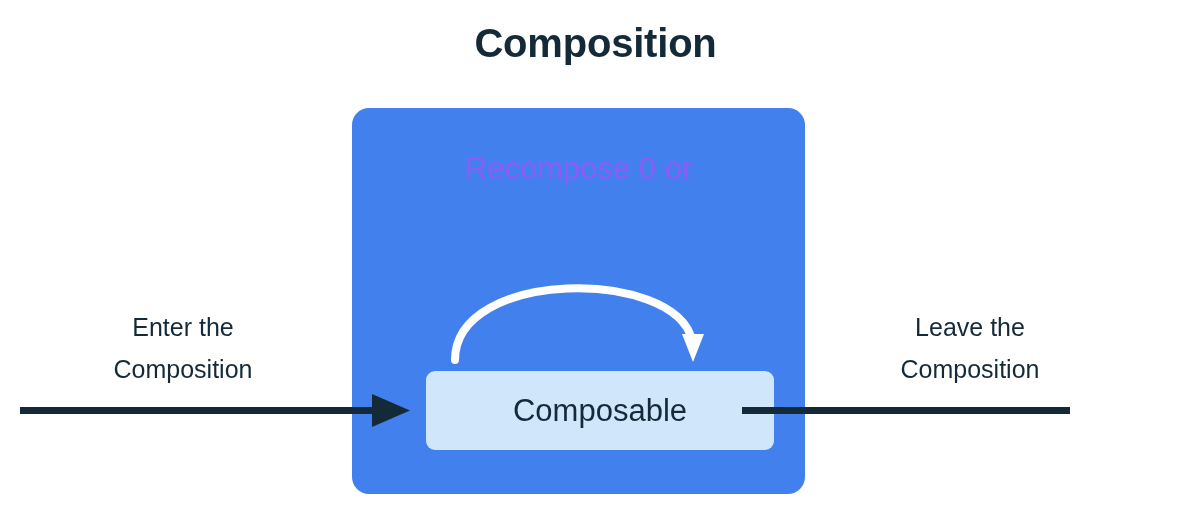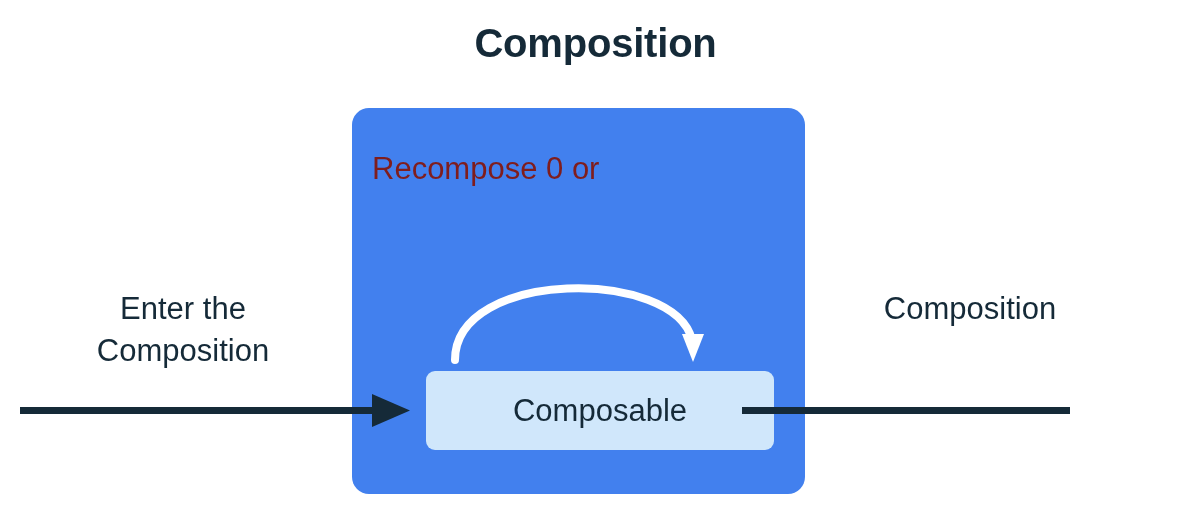--- a/index.html
+++ b/index.html
@@ -43,24 +43,24 @@
     background: #4280ee;
     border-radius: 17px;
   }
 
   
   .recompose-caption {
     position: absolute;
     left: 352px;
     top: 148px;
     width: 453px;
+    text-align: center;
     font-size: 31px;
     line-height: 41px;
-    color: #7f1d1d;
-    padding-left: 20px;
+    color: #8b5cf6;
   }
   .recompose-caption .cap-line {
     display: block;
   }
 
   
   .loop-arrow {
     position: absolute;
     left: 430px;
     top: 238px;
@@ -98,23 +98,24 @@
     top: 388px;
     height: 45px;
   }
   .flow-arrow.enter { left: 20px;  width: 390px; }
   .flow-arrow.leave { left: 742px; width: 435px; }
 
   
   .side-label {
     position: absolute;
     text-align: center;
-    font-size: 31px;
+    font-size: 25px;
     line-height: 42px;
     color: #152a38;
+    margin-top: 18px;
   }
   .side-label .cap-line { display: block; white-space: nowrap; }
   .side-label.enter { left: 33px;  top: 288px; width: 300px; }
   .side-label.leave { left: 820px; top: 288px; width: 300px; }
 </style>
 </head>
 <body>
 
 <div id="canvas">
 
@@ -144,16 +145,17 @@
     <line x1="0" y1="22.5" x2="403" y2="22.5" stroke="#152a38" stroke-width="7"></line>
     <path d="M 397 6 L 435 22.5 L 397 39 Z" fill="#152a38"></path>
   </svg>
 
   <div class="side-label enter">
     <span class="cap-line">Enter the</span>
     <span class="cap-line">Composition</span>
   </div>
 
   <div class="side-label leave">
+    <span class="cap-line">Leave the</span>
     <span class="cap-line">Composition</span>
   </div>
 
 </div>
 
 </body></html>

